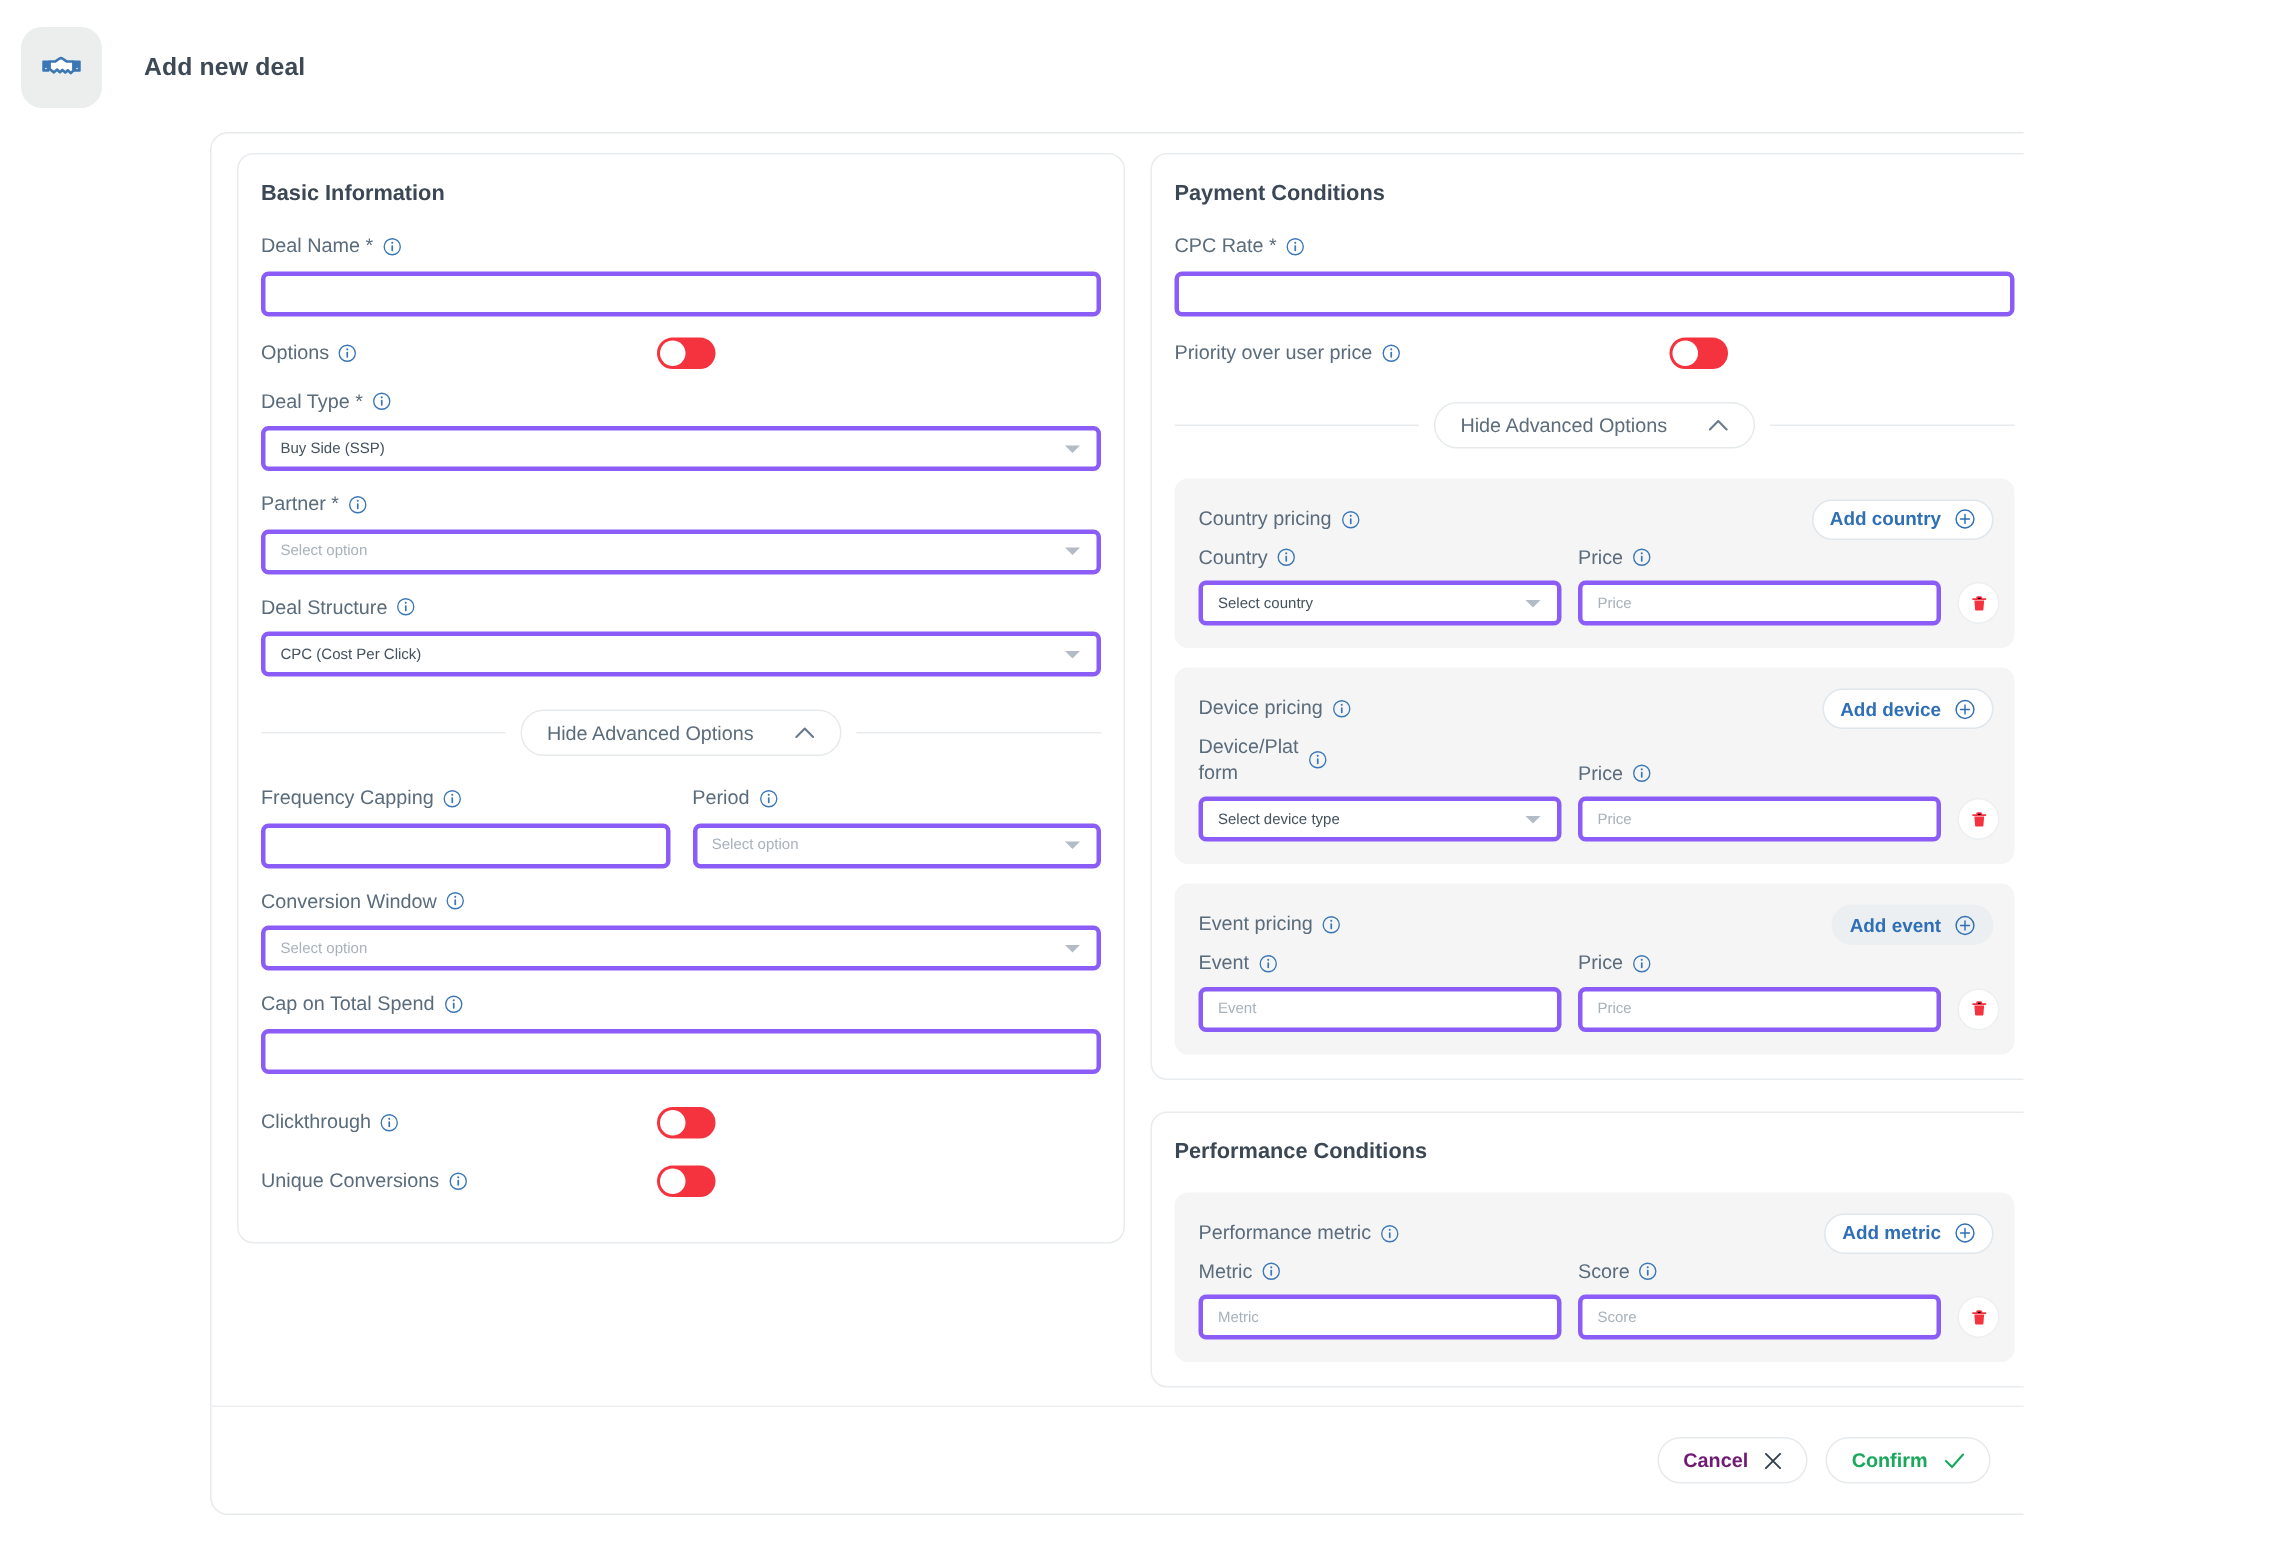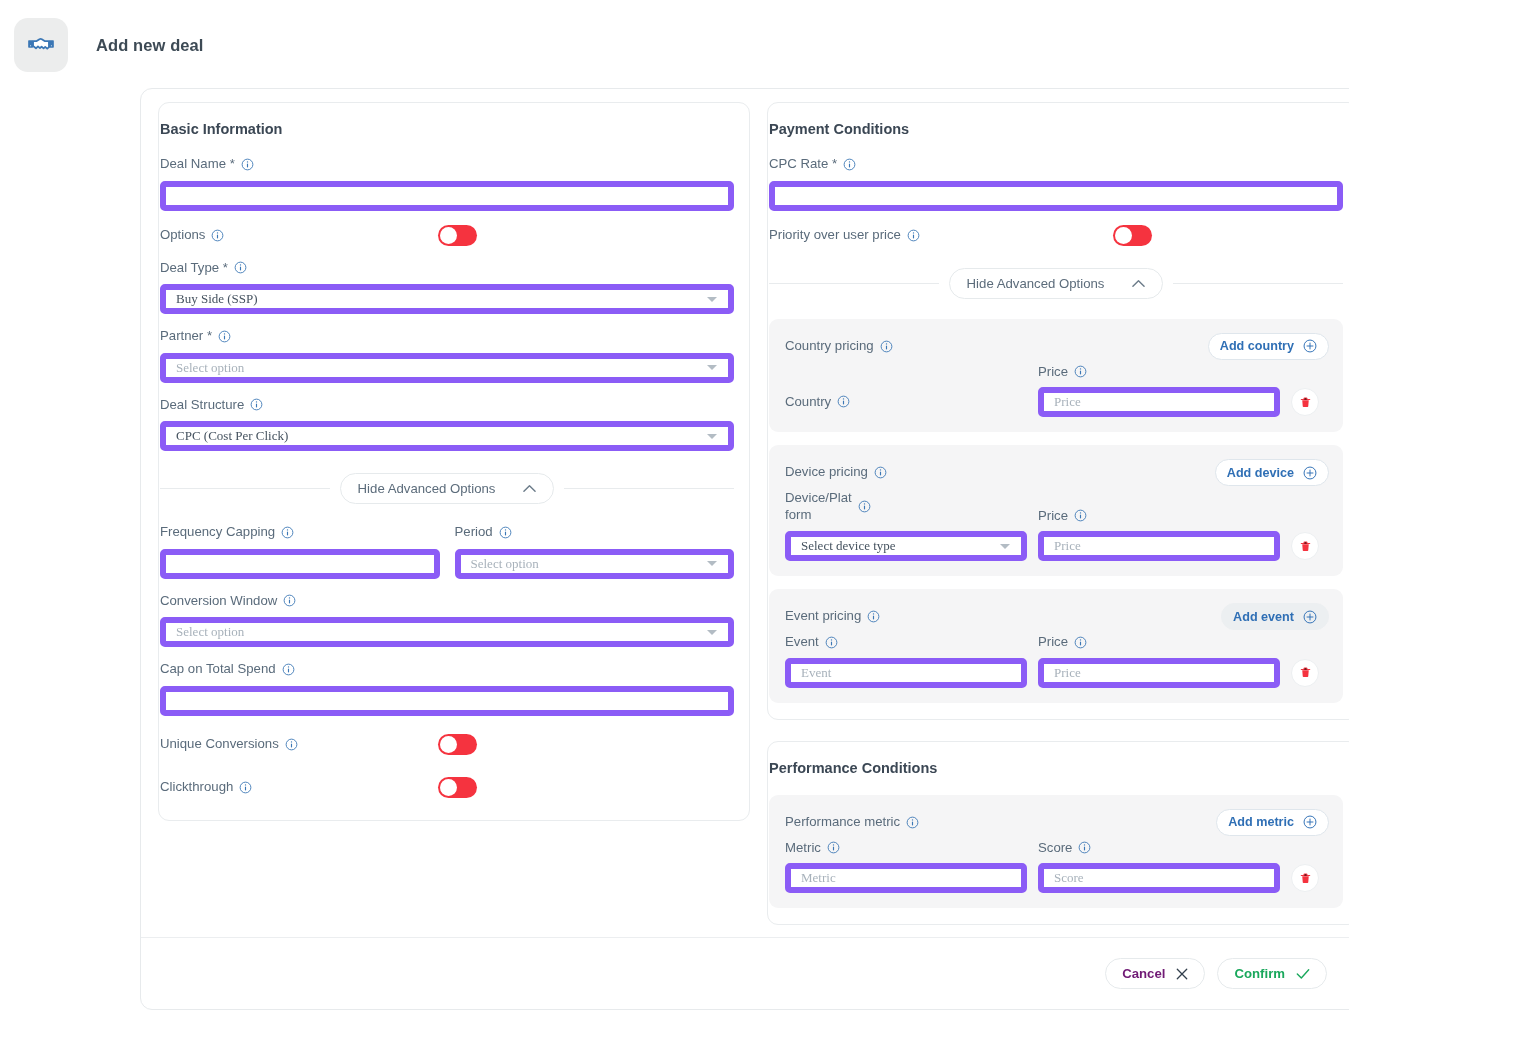--- a/index.html
+++ b/index.html
@@ -25,37 +25,37 @@
   .shell {
     position: absolute; left: 140px; top: 88px; width: 1232px; height: 922px;
     background: #fff; border: 1px solid #e7eaec; border-radius: 12px;
     display: flex; flex-direction: column;
   }
   .shell-body { display: flex; gap: 17px; padding: 13px 15px 0 17px; flex: 1 1 auto; align-items: flex-start; }
   .col-left  { width: 592px; flex: 0 0 592px; }
   .col-right { width: 592px; flex: 0 0 592px; display: flex; flex-direction: column; gap: 21px; }
 
   .card {
-    background: #fff; border: 1px solid #e9ecee; border-radius: 11px; padding: 18px 15px 16px 1px;
+    background: #fff; border: 1px solid #e9ecee; border-radius: 11px; padding: 18px 15px 16px 15px;
   }
   .card-title { font-size: 14.5px; font-weight: bold; color: #3b4754; margin-bottom: 19px; }
 
   
   .field { margin-bottom: 14px; }
   .flabel {
     display: flex; align-items: center; gap: 6px;
     font-size: 13.2px; color: #5a6b7b; margin-bottom: 8px; line-height: 1.25;
   }
   .flabel .txt { white-space: pre-line; }
   .info { flex: 0 0 auto; display: inline-flex; }
 
   .input, .select {
-    width: 100%; height: 30px; border: 6px solid #8b5cf6; border-radius: 5px; background: #fff;
-    font-size: 13px; color: #45525f; padding: 0 10px; display: flex; align-items: center;
-    font-family: Liberation Serif, serif;
+    width: 100%; height: 30px; border: 3px solid #8b5cf6; border-radius: 5px; background: #fff;
+    font-size: 10px; color: #45525f; padding: 0 10px; display: flex; align-items: center;
+    font-family: Liberation Sans, sans-serif;
   }
   .select { justify-content: space-between; cursor: pointer; }
   .ph { color: #a8b2bb; }
 
   .caret { width: 0; height: 0; border-left: 5px solid transparent; border-right: 5px solid transparent;
            border-top: 5px solid #b3bcc4; margin-right: 1px; }
 
   
   .toggle-row { display: flex; align-items: center; margin-bottom: 14px; }
   .toggle-row .flabel { margin-bottom: 0; flex: 0 0 auto; }
@@ -290,41 +290,41 @@
                 <svg width="13" height="13" viewBox="0 0 16 16">
                     <circle cx="8" cy="8" r="6.6" fill="none" stroke="#3b77b5" stroke-width="1.1"></circle>
                     <circle cx="8" cy="4.8" r="0.85" fill="#3b77b5"></circle>
                     <rect x="7.3" y="6.7" width="1.4" height="5" rx="0.6" fill="#3b77b5"></rect>
                   </svg>
               </span>
             </div>
             <div class="input"></div>
           </div>
 
-          <div class="toggle-row" style="margin-top:18px;">
-            <div class="flabel">
-              <span class="txt">Unique Conversions</span>
+          <div class="toggle-row" style="margin-top:22px;margin-bottom:6px;">
+            <div class="flabel">
+              <span class="txt">Clickthrough</span>
               <span class="info">
                 <svg width="13" height="13" viewBox="0 0 16 16">
                     <circle cx="8" cy="8" r="6.6" fill="none" stroke="#3b77b5" stroke-width="1.1"></circle>
                     <circle cx="8" cy="4.8" r="0.85" fill="#3b77b5"></circle>
                     <rect x="7.3" y="6.7" width="1.4" height="5" rx="0.6" fill="#3b77b5"></rect>
                   </svg>
               </span>
             </div>
             <div class="toggle-wrap">
               <div class="toggle">
                   <div class="knob"></div>
                 </div>
             </div>
           </div>
 
-          <div class="toggle-row" style="margin-top:22px;margin-bottom:6px;">
-            <div class="flabel">
-              <span class="txt">Clickthrough</span>
+          <div class="toggle-row" style="margin-top:18px;">
+            <div class="flabel">
+              <span class="txt">Unique Conversions</span>
               <span class="info">
                 <svg width="13" height="13" viewBox="0 0 16 16">
                     <circle cx="8" cy="8" r="6.6" fill="none" stroke="#3b77b5" stroke-width="1.1"></circle>
                     <circle cx="8" cy="4.8" r="0.85" fill="#3b77b5"></circle>
                     <rect x="7.3" y="6.7" width="1.4" height="5" rx="0.6" fill="#3b77b5"></rect>
                   </svg>
               </span>
             </div>
             <div class="toggle-wrap">
               <div class="toggle">
@@ -408,20 +408,24 @@
               <div class="panel-col c1">
                 <div class="flabel">
                   <span class="txt">Country</span>
                   <span class="info">
                     <svg width="13" height="13" viewBox="0 0 16 16">
                         <circle cx="8" cy="8" r="6.6" fill="none" stroke="#3b77b5" stroke-width="1.1"></circle>
                         <circle cx="8" cy="4.8" r="0.85" fill="#3b77b5"></circle>
                         <rect x="7.3" y="6.7" width="1.4" height="5" rx="0.6" fill="#3b77b5"></rect>
                       </svg>
                   </span>
+                </div>
+                <div class="select">
+                  <span>Select country</span>
+                  <span class="caret"></span>
                 </div>
               </div>
               <div class="panel-col c2">
                 <div class="flabel">
                   <span class="txt">Price</span>
                   <span class="info">
                     <svg width="13" height="13" viewBox="0 0 16 16">
                         <circle cx="8" cy="8" r="6.6" fill="none" stroke="#3b77b5" stroke-width="1.1"></circle>
                         <circle cx="8" cy="4.8" r="0.85" fill="#3b77b5"></circle>
                         <rect x="7.3" y="6.7" width="1.4" height="5" rx="0.6" fill="#3b77b5"></rect>

